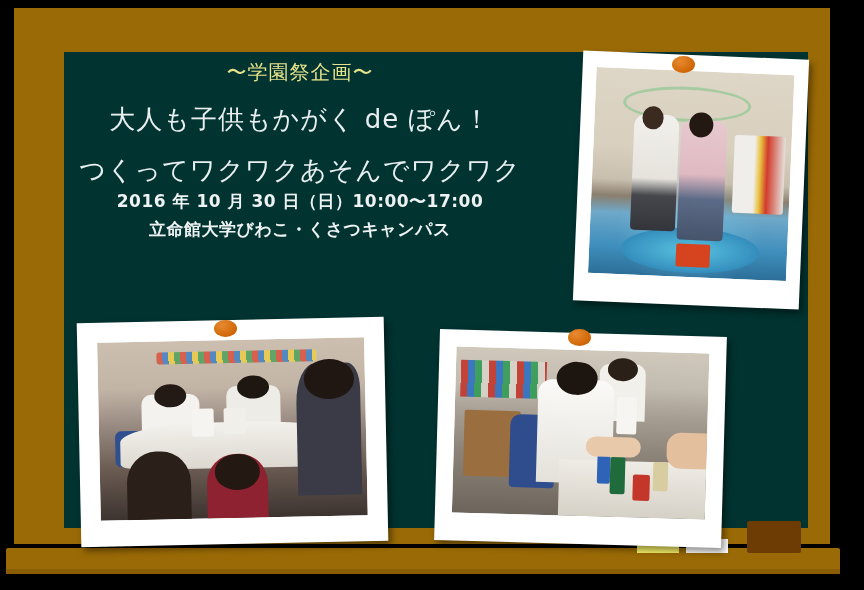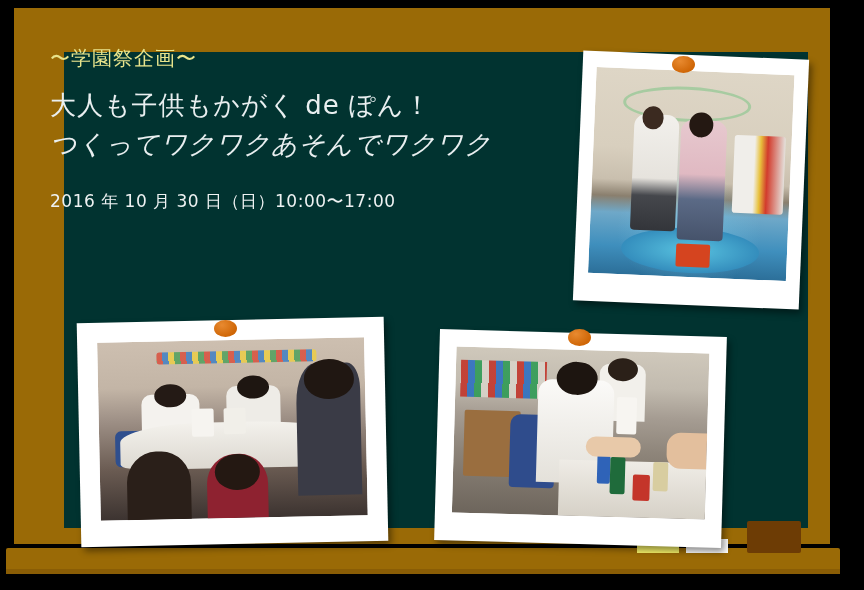--- a/index.html
+++ b/index.html
@@ -34,38 +34,38 @@
   .chalk-white{
     position:absolute;left:686px;top:539px;width:42px;height:14px;
     background:#ffffff;
   }
   .eraser{
     position:absolute;left:747px;top:521px;width:54px;height:32px;
     background:#6d3c05;border-radius:2px;
   }
 
   
-  #textcol{position:absolute;left:50px;top:42px;width:500px;}
+  #textcol{position:absolute;left:50px;top:56px;width:500px;text-align:center;}
 
   .kicker{
     color:#e8e48c;font-size:20px;line-height:1;letter-spacing:1px;
     margin:6px 0 0 0;white-space:nowrap;
     font-family:"DejaVu Sans",sans-serif;
   }
   .title-1,.title-2{
     color:#e9eff0;font-size:26px;line-height:1.35;letter-spacing:1px;
     white-space:nowrap;font-family:"DejaVu Sans",sans-serif;
   }
   .title-1{margin-top:20px;}
-  .title-2{margin-top:4px;font-style:italic;}
+  .title-2{margin-top:16px;}
   .infoline{
     color:#eef2f2;font-size:17px;line-height:1.62;letter-spacing:.5px;
     white-space:nowrap;font-family:"DejaVu Sans",sans-serif;
   }
-  #info{margin-top:26px;}
+  #info{font-weight:bold;}
 
   
   .polaroid{
     position:absolute;background:#ffffff;
     box-shadow:3px 4px 7px rgba(0,0,0,.45);
   }
   .photo{position:absolute;overflow:hidden;background:#564238;}
   .pin{
     position:absolute;width:23px;height:17px;border-radius:50%;
     background:radial-gradient(ellipse at 35% 30%,#e88a30,#cf6606 70%);
@@ -169,20 +169,21 @@
   <div class="eraser">
     
   </div>
 
   <div id="textcol">
     <div class="kicker">〜学園祭企画〜</div>
     <div class="title-1">大人も子供もかがく de ぽん！</div>
     <div class="title-2">つくってワクワクあそんでワクワク</div>
     <div id="info">
       <div class="infoline">2016 年 10 月 30 日（日）10:00〜17:00</div>
+      <div class="infoline">立命館大学びわこ・くさつキャンパス</div>
     </div>
   </div>
 
   <div class="polaroid" id="p1">
     <div class="photo">
       <div class="img-bubble">
         <div class="ring"></div>
         <div class="rack"></div>
         <div class="tub"></div>
         <div class="fig-a"></div>

